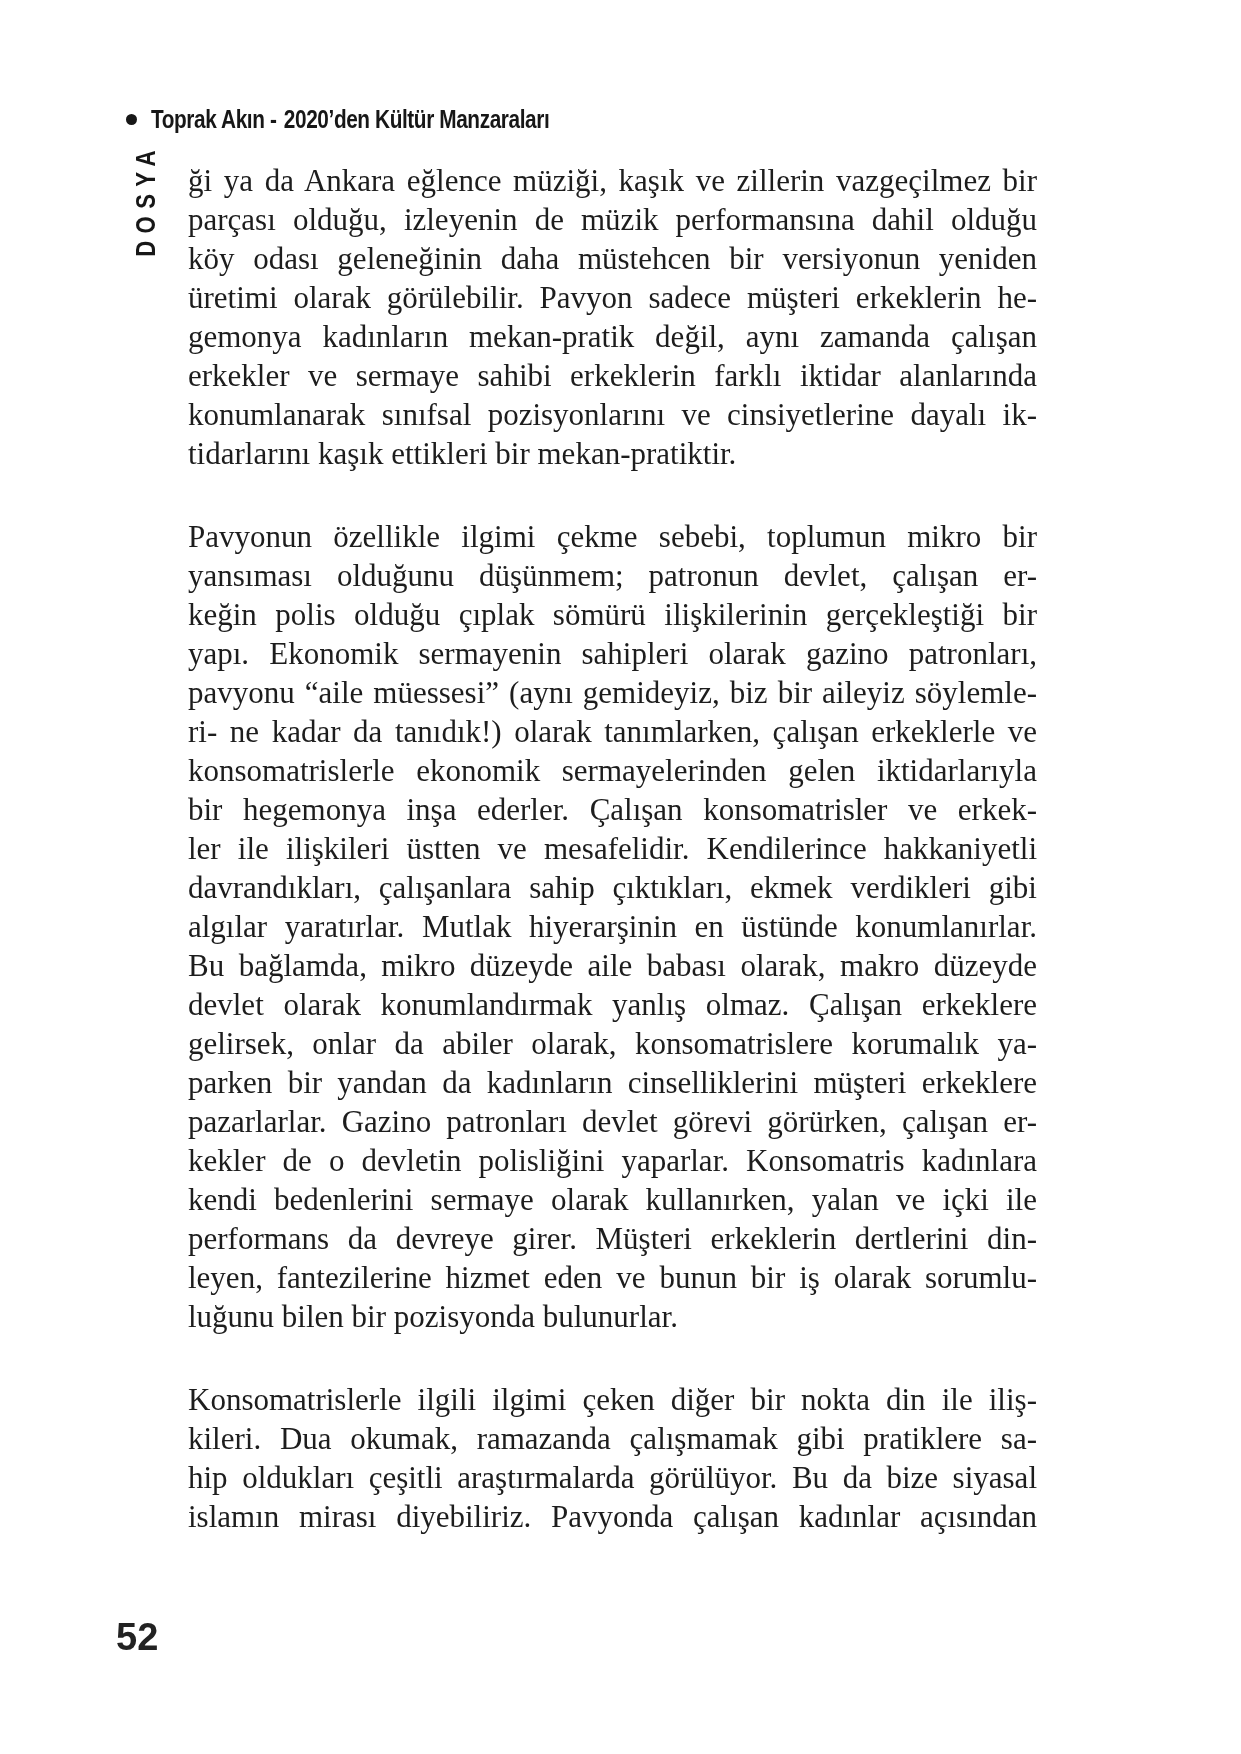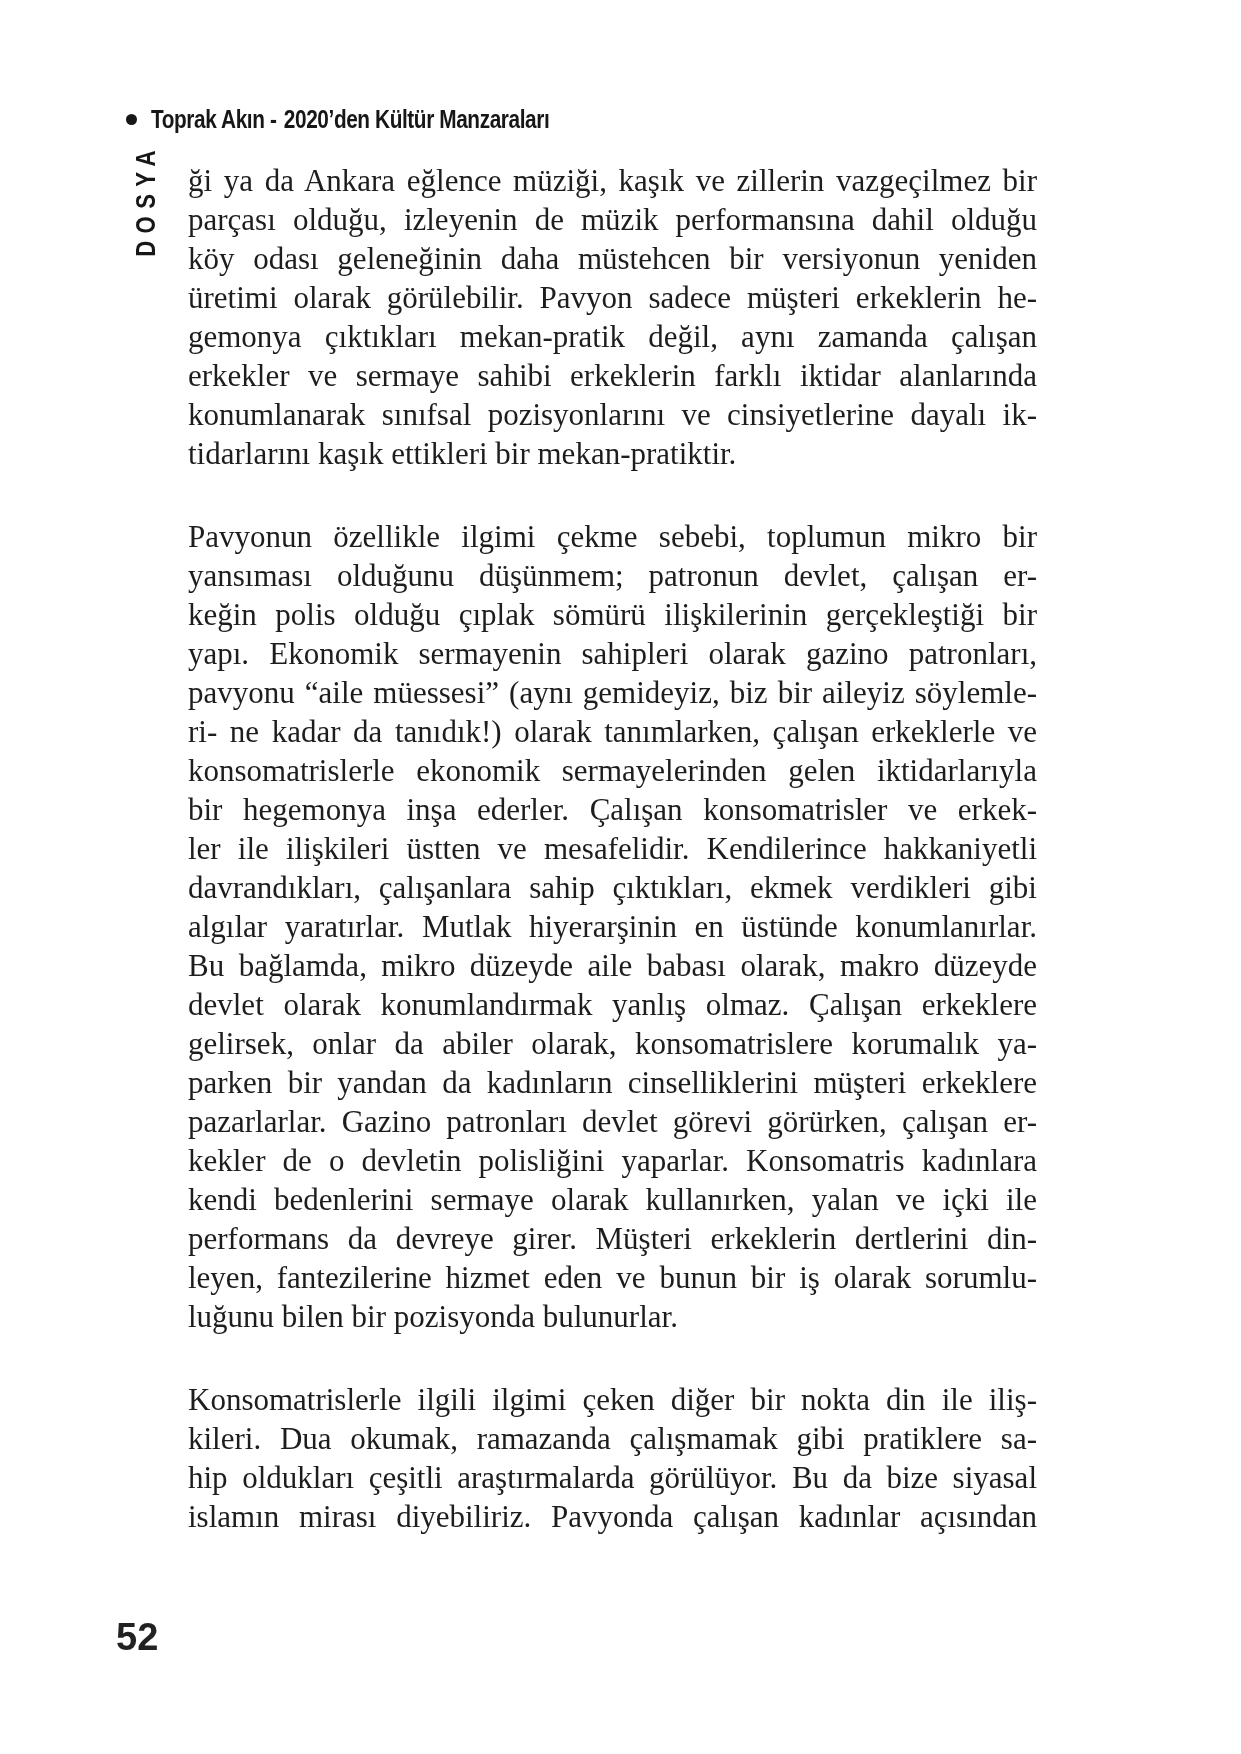--- a/index.html
+++ b/index.html
@@ -76,21 +76,21 @@
   </div>
 
   <div class="dosya">DOSYA</div>
 
   <main class="article" id="article-body">
       <div class="paragraph">
         <div class="line">ği ya da Ankara eğlence müziği, kaşık ve zillerin vazgeçilmez bir</div>
         <div class="line">parçası olduğu, izleyenin de müzik performansına dahil olduğu</div>
         <div class="line">köy odası geleneğinin daha müstehcen bir versiyonun yeniden</div>
         <div class="line">üretimi olarak görülebilir. Pavyon sadece müşteri erkeklerin he-</div>
-        <div class="line">gemonya çıktıkları mekan-pratik değil, aynı zamanda çalışan</div>
+        <div class="line">gemonya kadınların mekan-pratik değil, aynı zamanda çalışan</div>
         <div class="line">erkekler ve sermaye sahibi erkeklerin farklı iktidar alanlarında</div>
         <div class="line">konumlanarak sınıfsal pozisyonlarını ve cinsiyetlerine dayalı ik-</div>
         <div class="line flush-last">tidarlarını kaşık ettikleri bir mekan-pratiktir.</div>
       </div>
       <div class="paragraph">
         <div class="line">Pavyonun özellikle ilgimi çekme sebebi, toplumun mikro bir</div>
         <div class="line">yansıması olduğunu düşünmem; patronun devlet, çalışan er-</div>
         <div class="line">keğin polis olduğu çıplak sömürü ilişkilerinin gerçekleştiği bir</div>
         <div class="line">yapı. Ekonomik sermayenin sahipleri olarak gazino patronları,</div>
         <div class="line"><span>pavyonu “aile müessesi” (</span><span class="it">aynı gemideyiz, biz bir aileyiz söylemle-</span></div>

